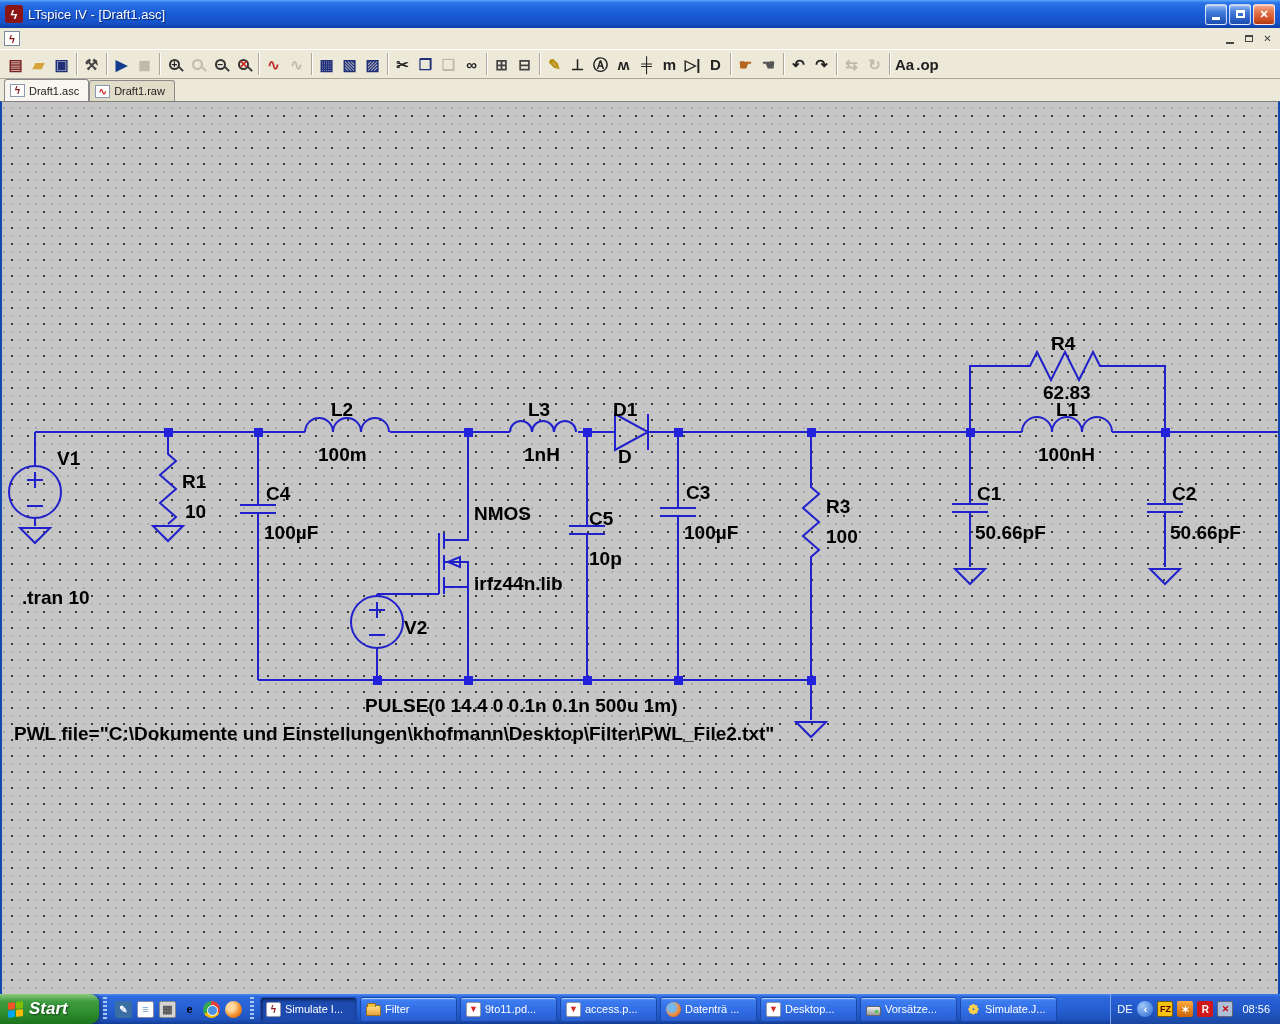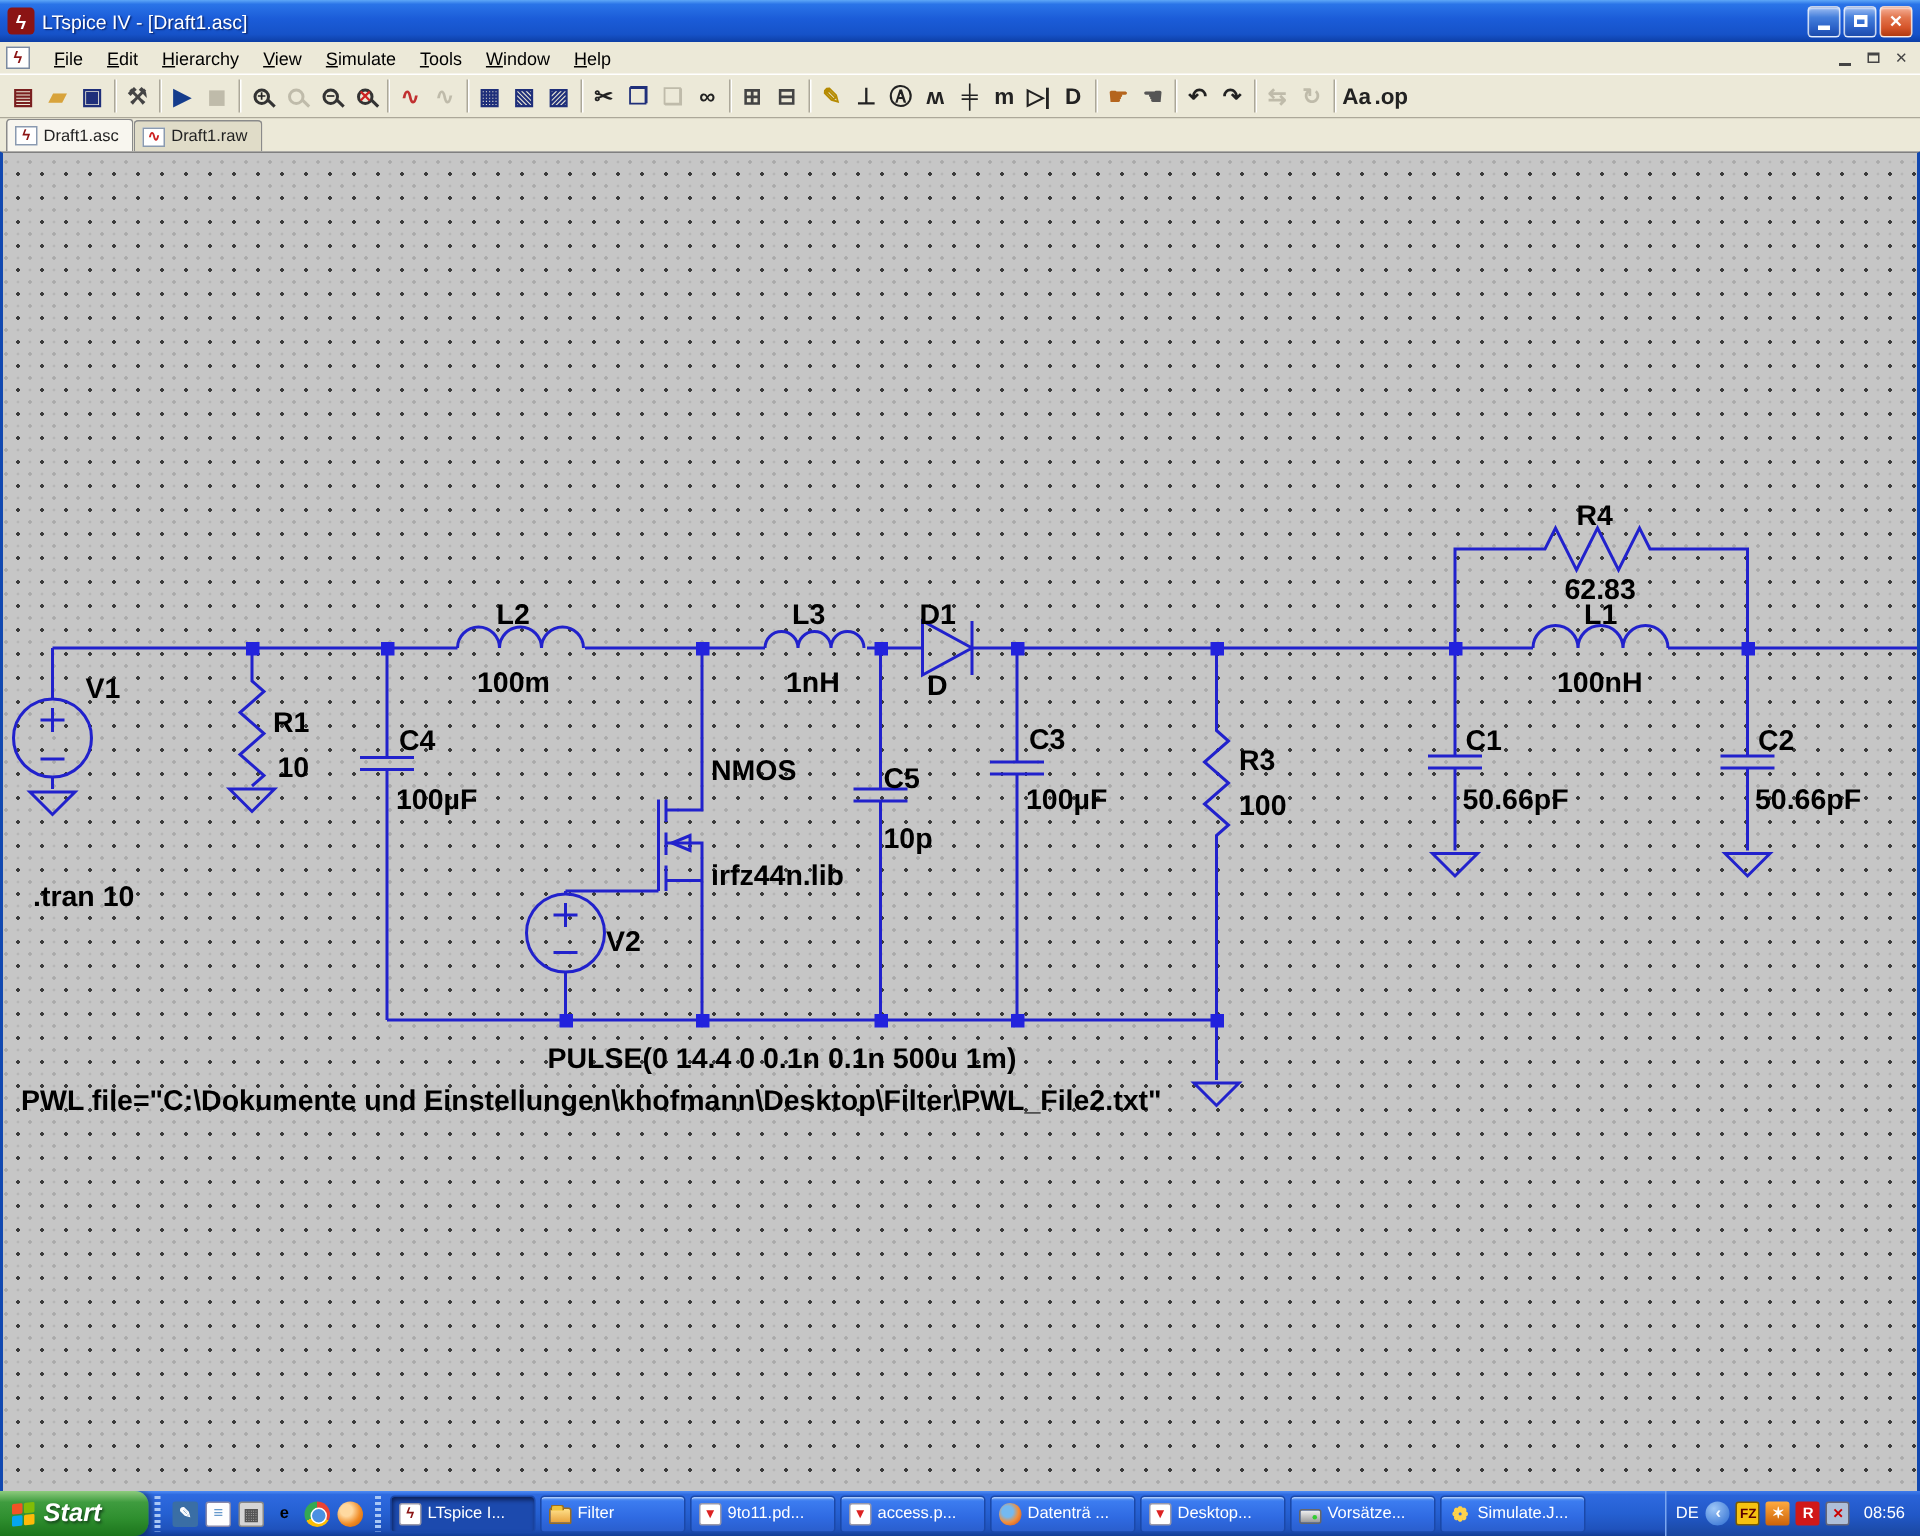--- a/index.html
+++ b/index.html
@@ -133,21 +133,20 @@
         <span class="cap-min-bar"></span>
       </span>
     <span class="cap-btn">
         <span class="cap-restore"></span>
       </span>
     <span class="cap-btn close">✕</span>
   </div>
 
   <div class="menubar">
     <span class="mdi-icon">ϟ</span>
-    <span><span class="menu-item">File</span><span class="menu-item">Edit</span><span class="menu-item">Hierarchy</span><span class="menu-item">View</span><span class="menu-item">Simulate</span><span class="menu-item">Tools</span><span class="menu-item">Window</span><span class="menu-item">Help</span></span>
     <span class="menubar-spacer"></span>
     <span class="mdi-btn">
         <span class="mdi-min"></span>
       </span>
     <span class="mdi-btn">
         <span class="mdi-restore"></span>
       </span>
     <span class="mdi-btn">✕</span>
   </div>
 
@@ -445,21 +444,21 @@
         <span class="ql-icon ql-notes">≡</span>
         <span class="ql-icon ql-calculator">▦</span>
         <span class="ql-icon ql-internet-explorer">e</span>
         <span class="ql-icon ql-chrome"></span>
         <span class="ql-icon ql-opera"></span>
       </div>
     <span class="handle"></span>
     <div class="tasks">
         <div class="task-btn active">
           <span class="task-icon ti-ltspice">ϟ</span>
-          <span>LTspice I...</span>
+          <span>Simulate I...</span>
         </div>
         <div class="task-btn">
           <span class="task-icon ti-folder"></span>
           <span>Filter</span>
         </div>
         <div class="task-btn">
           <span class="task-icon ti-pdf">▼</span>
           <span>9to11.pd...</span>
         </div>
         <div class="task-btn">

